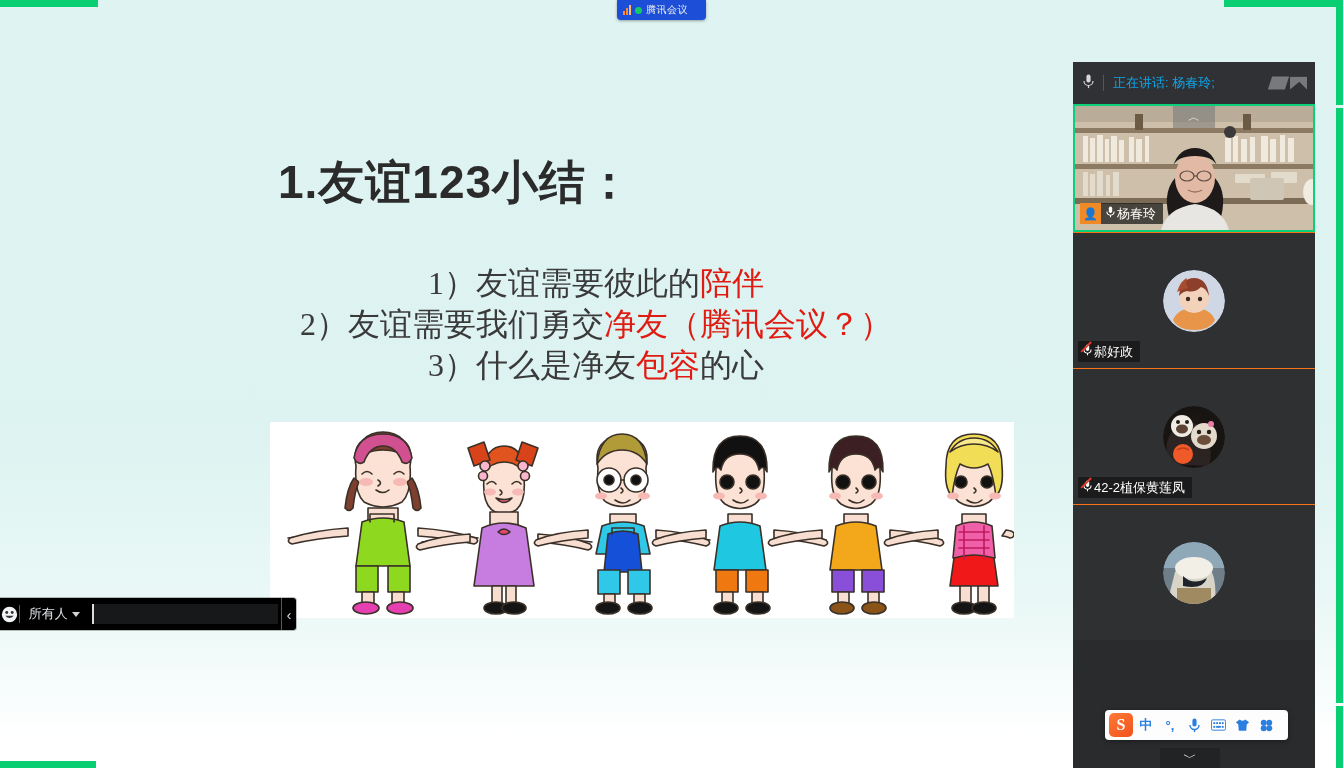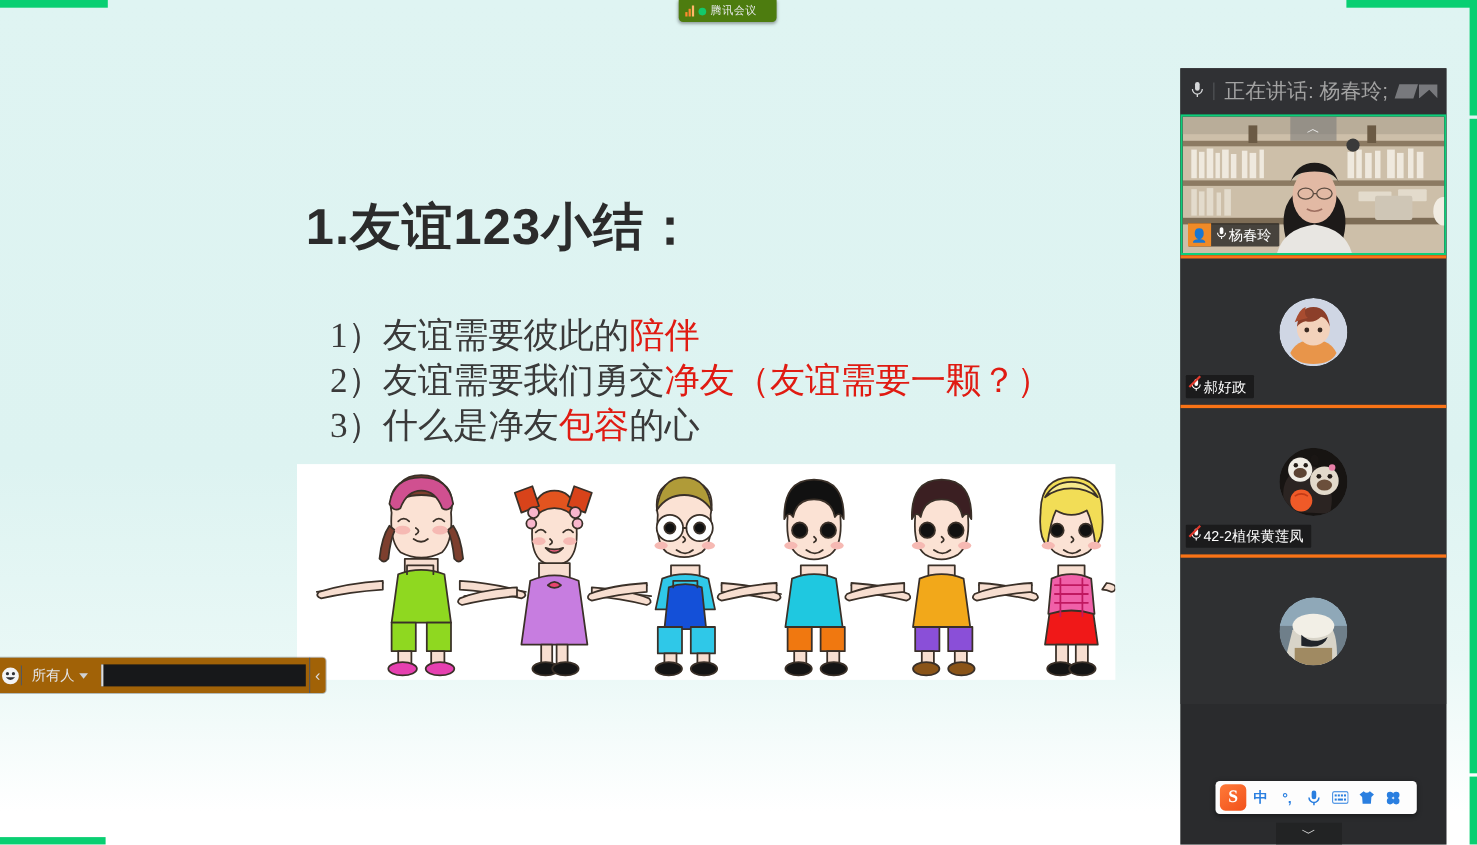--- a/index.html
+++ b/index.html
@@ -22,56 +22,56 @@
   #frame-top-left   { left:0;    top:0;   width:98px;  height:7px; }
   #frame-top-right  { left:1224px; top:0; width:119px; height:7px; }
   #frame-right-a    { left:1336px; top:0;   width:7px;  height:105px; }
   #frame-right-b    { left:1336px; top:108px; width:7px; height:595px; }
   #frame-right-c    { left:1336px; top:706px; width:7px; height:62px; }
   #frame-bottom-left{ left:0; top:761px; width:96px; height:7px; }
 
   
   #app-pill {
     position:absolute; left:617px; top:0; width:89px; height:20px;
-    background:#4d7c0f; border-radius:0 0 4px 4px;
+    background:#1d4ed8; border-radius:0 0 4px 4px;
     display:flex; align-items:center; gap:4px; padding:0 6px;
     box-shadow:0 1px 3px rgba(0,0,0,.35); z-index:70;
   }
   #app-pill .bars { display:flex; align-items:flex-end; gap:1px; height:10px; }
   #app-pill .bars i { display:block; width:2px; background:#ff8a30; }
   #app-pill .bars i:nth-child(1){height:4px;}
   #app-pill .bars i:nth-child(2){height:7px;}
   #app-pill .bars i:nth-child(3){height:10px; background:#ffb86b;}
   #app-pill .dot { width:7px; height:7px; border-radius:50%; background:#14c86a; }
   #app-pill .label { color:#e8eaed; font-size:10px; white-space:nowrap; letter-spacing:.5px; }
 
   
   #slide-title {
-    position:absolute; left:278px; top:176px;
+    position:absolute; left:278px; top:152px;
     font-size:46px; font-weight:bold; color:#2b2b2b;
     letter-spacing:1px; white-space:nowrap;
   }
   #bullet-list {
-    position:absolute; left:300px; top:284px;
+    position:absolute; left:300px; top:263px;
     font-family:"Liberation Serif", serif;
-    font-size:32px; color:#3a3a3a; line-height:1.28;
+    font-size:32px; color:#3a3a3a; line-height:1.28;text-align:center;
   }
   #bullet-list .row { white-space:nowrap; }
   #bullet-list .hl { color:#e01b12; }
 
   #slide-image {
     position:absolute; left:270px; top:422px; width:744px; height:196px;
     background:#ffffff; overflow:hidden;
   }
   #kids { display:block; width:744px; height:196px; }
 
   
   #chat-bar {
     position:absolute; left:0; top:598px; width:296px; height:32px;
-    background:#a16207; border-radius:0 3px 3px 0;
+    background:#000000; border-radius:0 3px 3px 0;
     display:flex; align-items:center; z-index:55;
     box-shadow:0 0 0 1px rgba(0,0,0,.25);
   }
   #chat-emoji-icon { width:34px; display:flex; align-items:center; justify-content:center; }
   .vline { width:1px; height:18px; background:#55585e; }
   #chat-target {
     display:flex; align-items:center; gap:4px;
     color:#e2e4e8; font-size:13px; padding:0 9px; white-space:nowrap;
   }
   .caret-down {
@@ -92,31 +92,31 @@
   #participant-rail {
     position:absolute; left:1073px; top:62px; width:242px; height:706px;
     background:#2a2b2d; z-index:50; overflow:hidden;
   }
   #rail-header {
     height:42px; background:#303134; display:flex; align-items:center; padding:0 10px; gap:9px;
     position:relative;
   }
   #rail-header .mic-glyph { color:#d6d8da; font-size:14px; }
   #rail-header .hline { width:1px; height:16px; background:#55575a; }
-  #speaking-label { color:#a3a3a3; font-size:19px; white-space:nowrap; }
+  #speaking-label { color:#0ea5e9; font-size:13px; white-space:nowrap; }
   #window-controls {
     position:absolute; right:8px; top:50%; transform:translateY(-50%);
     display:flex; gap:3px; opacity:.45;
   }
   #window-controls span { display:block; width:17px; height:13px; background:#cfd2d6; }
   #window-controls .wc-a { transform:skewX(-18deg); }
   #window-controls .wc-b { clip-path:polygon(0 0,100% 0,100% 100%,55% 40%,0 100%); }
 
   .tile { position:relative; width:242px; background:#2f3032; overflow:hidden; }
-  .tile + .tile { border-top:3px solid #f97316; }
+  .tile + .tile { border-top:1px solid #f97316; }
 
   #tile-speaker { height:128px; border:2px solid #0bd07a; }
   #speaker-video { position:absolute; inset:0; }
   #collapse-up-btn {
     position:absolute; left:50%; top:0; transform:translateX(-50%);
     width:42px; height:22px; background:rgba(120,120,120,.55);
     display:flex; align-items:center; justify-content:center;
     color:#f0f0f0; font-size:12px; z-index:5;
   }
   .name-badge {
@@ -171,21 +171,21 @@
 
 <div id="screen-share">
 
   <div id="slide-title">1.友谊123小结：</div>
 
   <div id="bullet-list">
     <div class="row">
       <span>1）</span><span>友谊需要彼此的</span><span class="hl">陪伴</span><span></span>
     </div>
     <div class="row">
-      <span>2）</span><span>友谊需要我们勇交</span><span class="hl">净友（友谊需要一颗？）</span><span></span>
+      <span>2）</span><span>友谊需要我们勇交</span><span class="hl">净友（腾讯会议？）</span><span></span>
     </div>
     <div class="row">
       <span>3）</span><span>什么是净友</span><span class="hl">包容</span><span>的心</span>
     </div>
   </div>
 
   <div id="slide-image">
     <svg id="kids" viewBox="0 0 744 196" xmlns="http://www.w3.org/2000/svg">
       <rect width="744" height="196" fill="#ffffff"></rect>
       <g stroke="#3a3028" stroke-width="1.6" stroke-linejoin="round" stroke-linecap="round">

